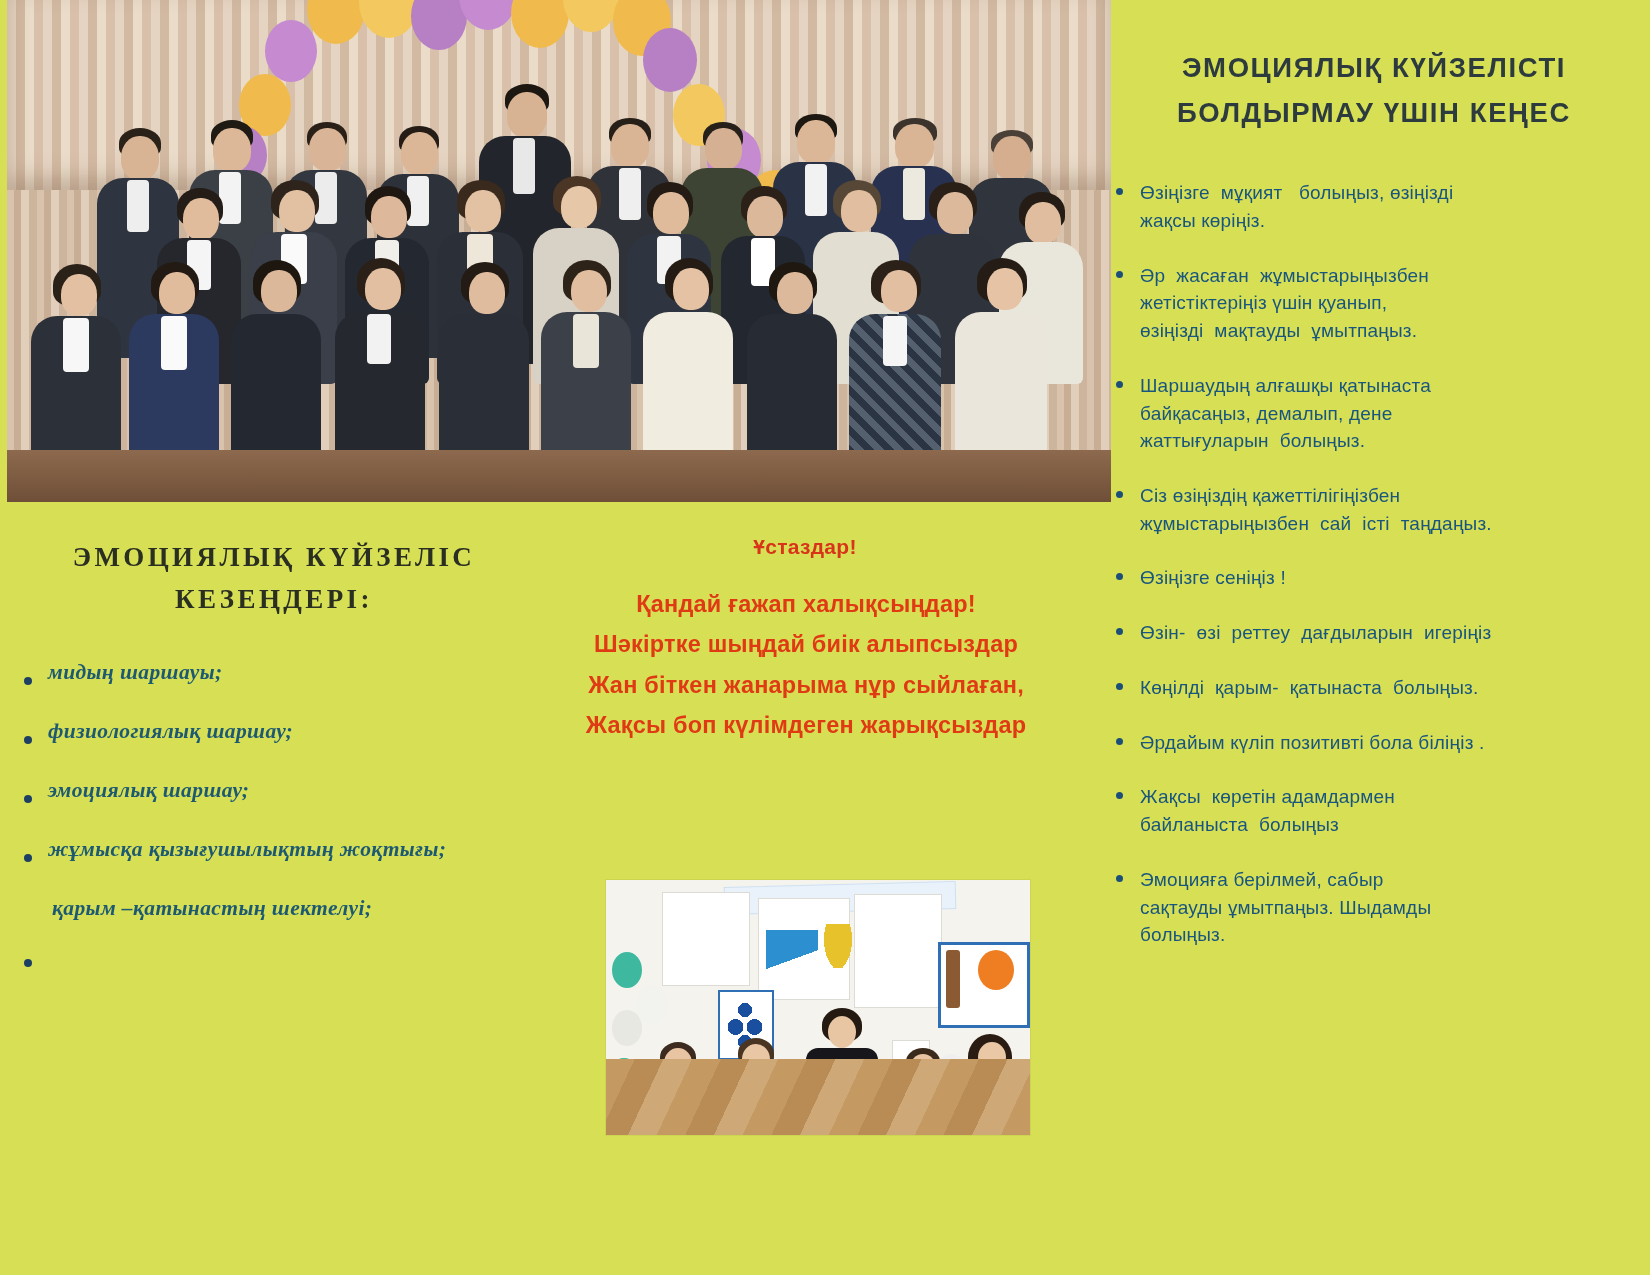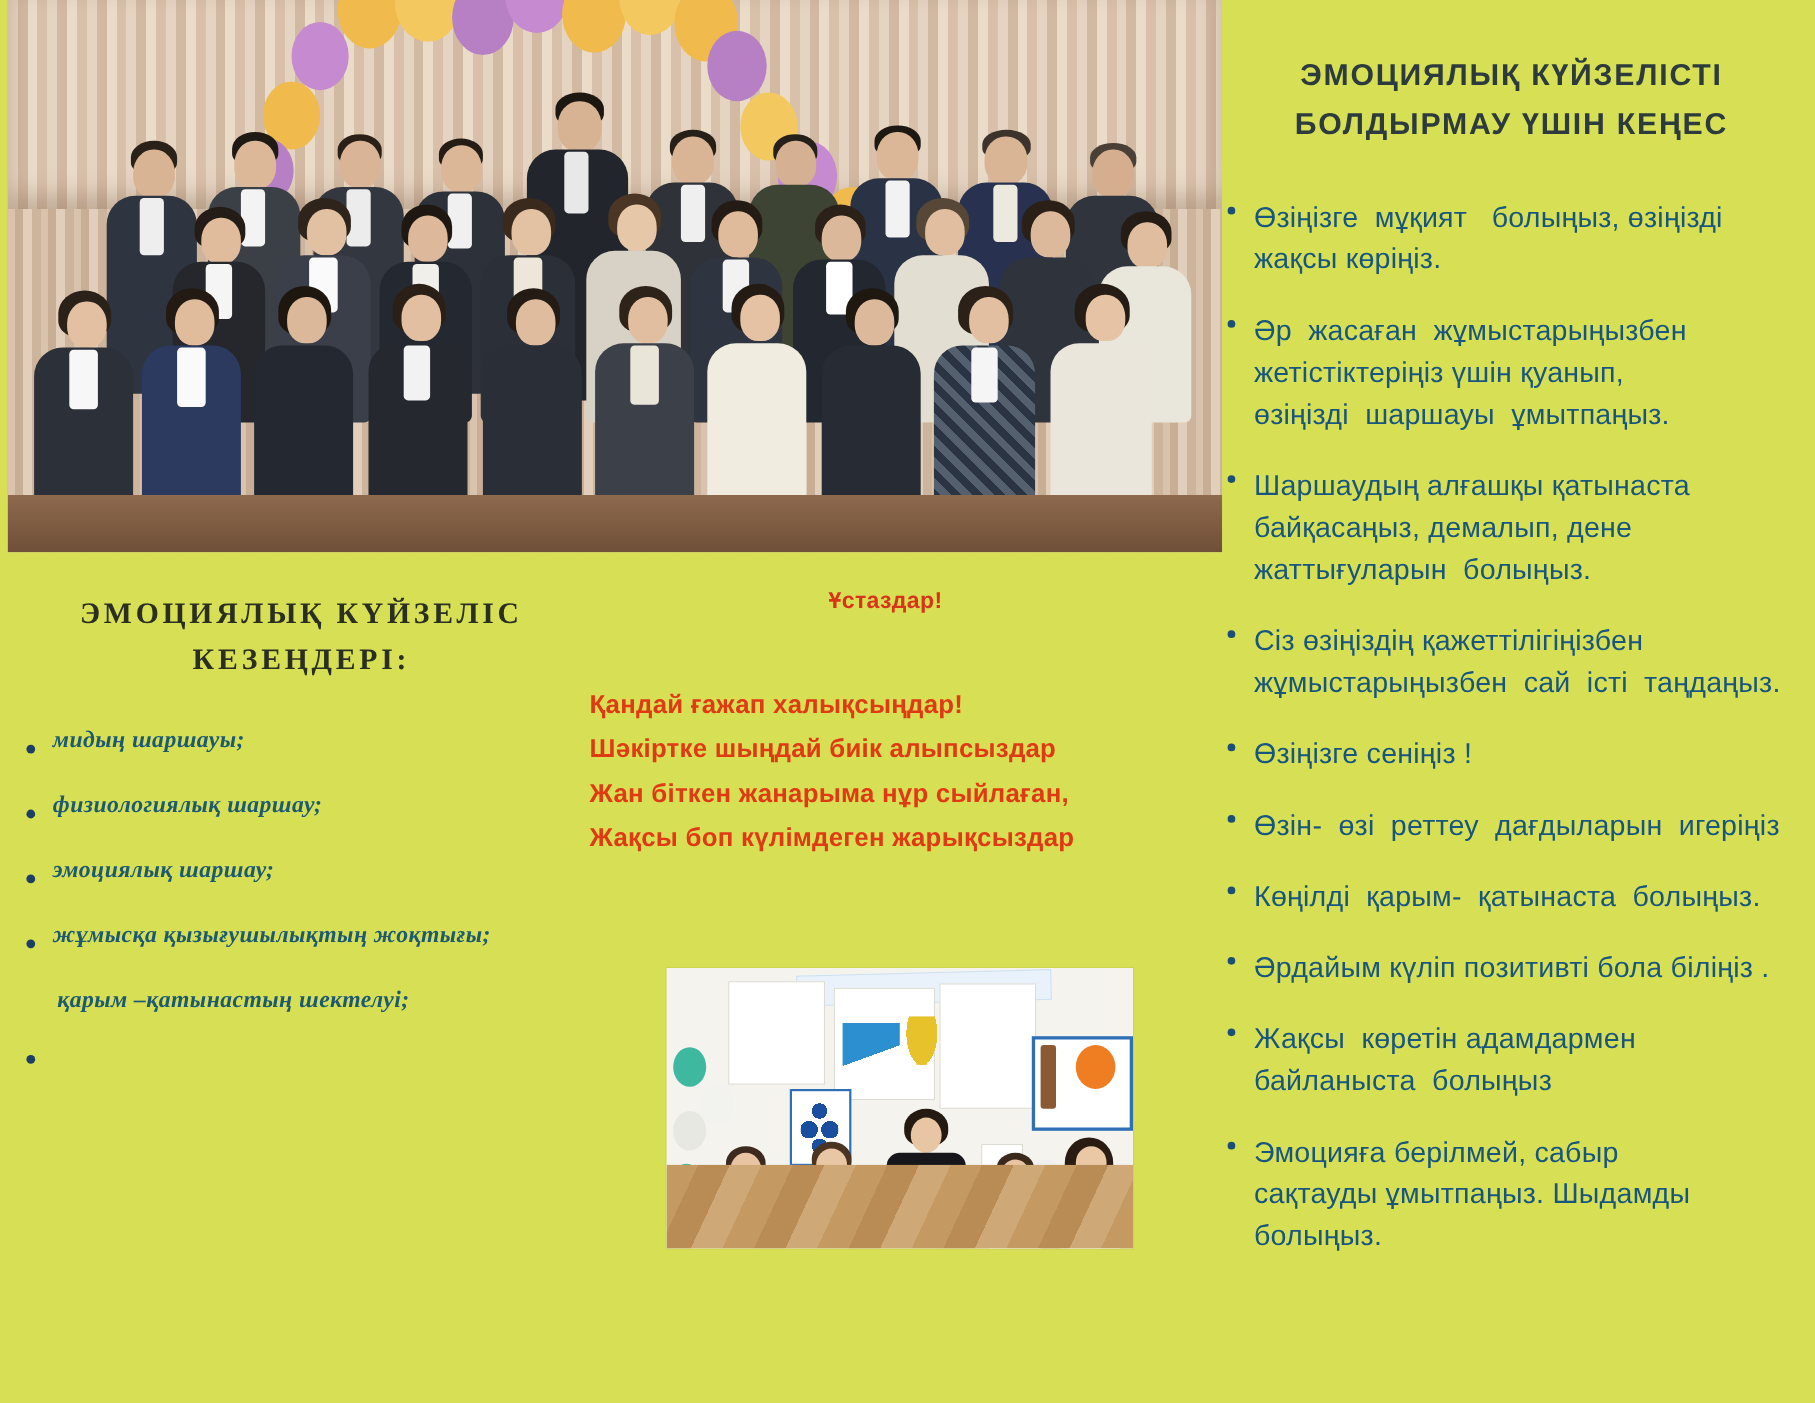--- a/index.html
+++ b/index.html
@@ -76,21 +76,21 @@
     text-align:center;
     padding:0 6px 0 8px;
   }
   .right-list{
     margin:44px 0 0 0;padding:0;list-style:none;
   }
   .right-list li{
     position:relative;
     padding-left:44px;
     margin-bottom:27px;
-    font-size:26px;
+    font-size:19px;
     color:#18557f;
     line-height:1.46;
     letter-spacing:.2px;
   }
   .right-list li .dot{
     position:absolute;left:20px;top:9px;
     width:7px;height:7px;border-radius:50%;background:#1c4f78;
   }
   .right-list li .ln{display:block;white-space:pre;}
 
@@ -128,21 +128,22 @@
   .left-list li.empty .dot{top:4px;}
 
   
   .center-head{
     position:absolute;left:540px;top:535px;width:530px;
     text-align:center;
     font-size:21px;font-weight:bold;color:#d8341a;
     letter-spacing:.3px;
   }
   .poem{
-    position:absolute;left:536px;top:620px;width:540px;
+    position:absolute;left:536px;top:584px;width:540px;
+    text-align:center;
   }
   .poem div{
     font-size:23.5px;font-weight:bold;color:#e03a15;
     line-height:1.72;letter-spacing:.2px;white-space:pre;
   }
 </style>
 </head>
 <body style="background: rgb(215, 224, 85);">
 
 <div class="page">
@@ -361,21 +362,21 @@
     <ul class="right-list">
       <li>
         <span class="dot"></span>
         <span class="ln">Өзіңізге  мұқият   болыңыз, өзіңізді</span>
         <span class="ln">жақсы көріңіз.</span>
       </li>
       <li>
         <span class="dot"></span>
         <span class="ln">Әр  жасаған  жұмыстарыңызбен</span>
         <span class="ln">жетістіктеріңіз үшін қуанып,</span>
-        <span class="ln">өзіңізді  шаршауы  ұмытпаңыз.</span>
+        <span class="ln">өзіңізді  мақтауды  ұмытпаңыз.</span>
       </li>
       <li>
         <span class="dot"></span>
         <span class="ln">Шаршаудың алғашқы қатынаста</span>
         <span class="ln">байқасаңыз, демалып, дене</span>
         <span class="ln">жаттығуларын  болыңыз.</span>
       </li>
       <li>
         <span class="dot"></span>
         <span class="ln">Сіз өзіңіздің қажеттілігіңізбен</span>

